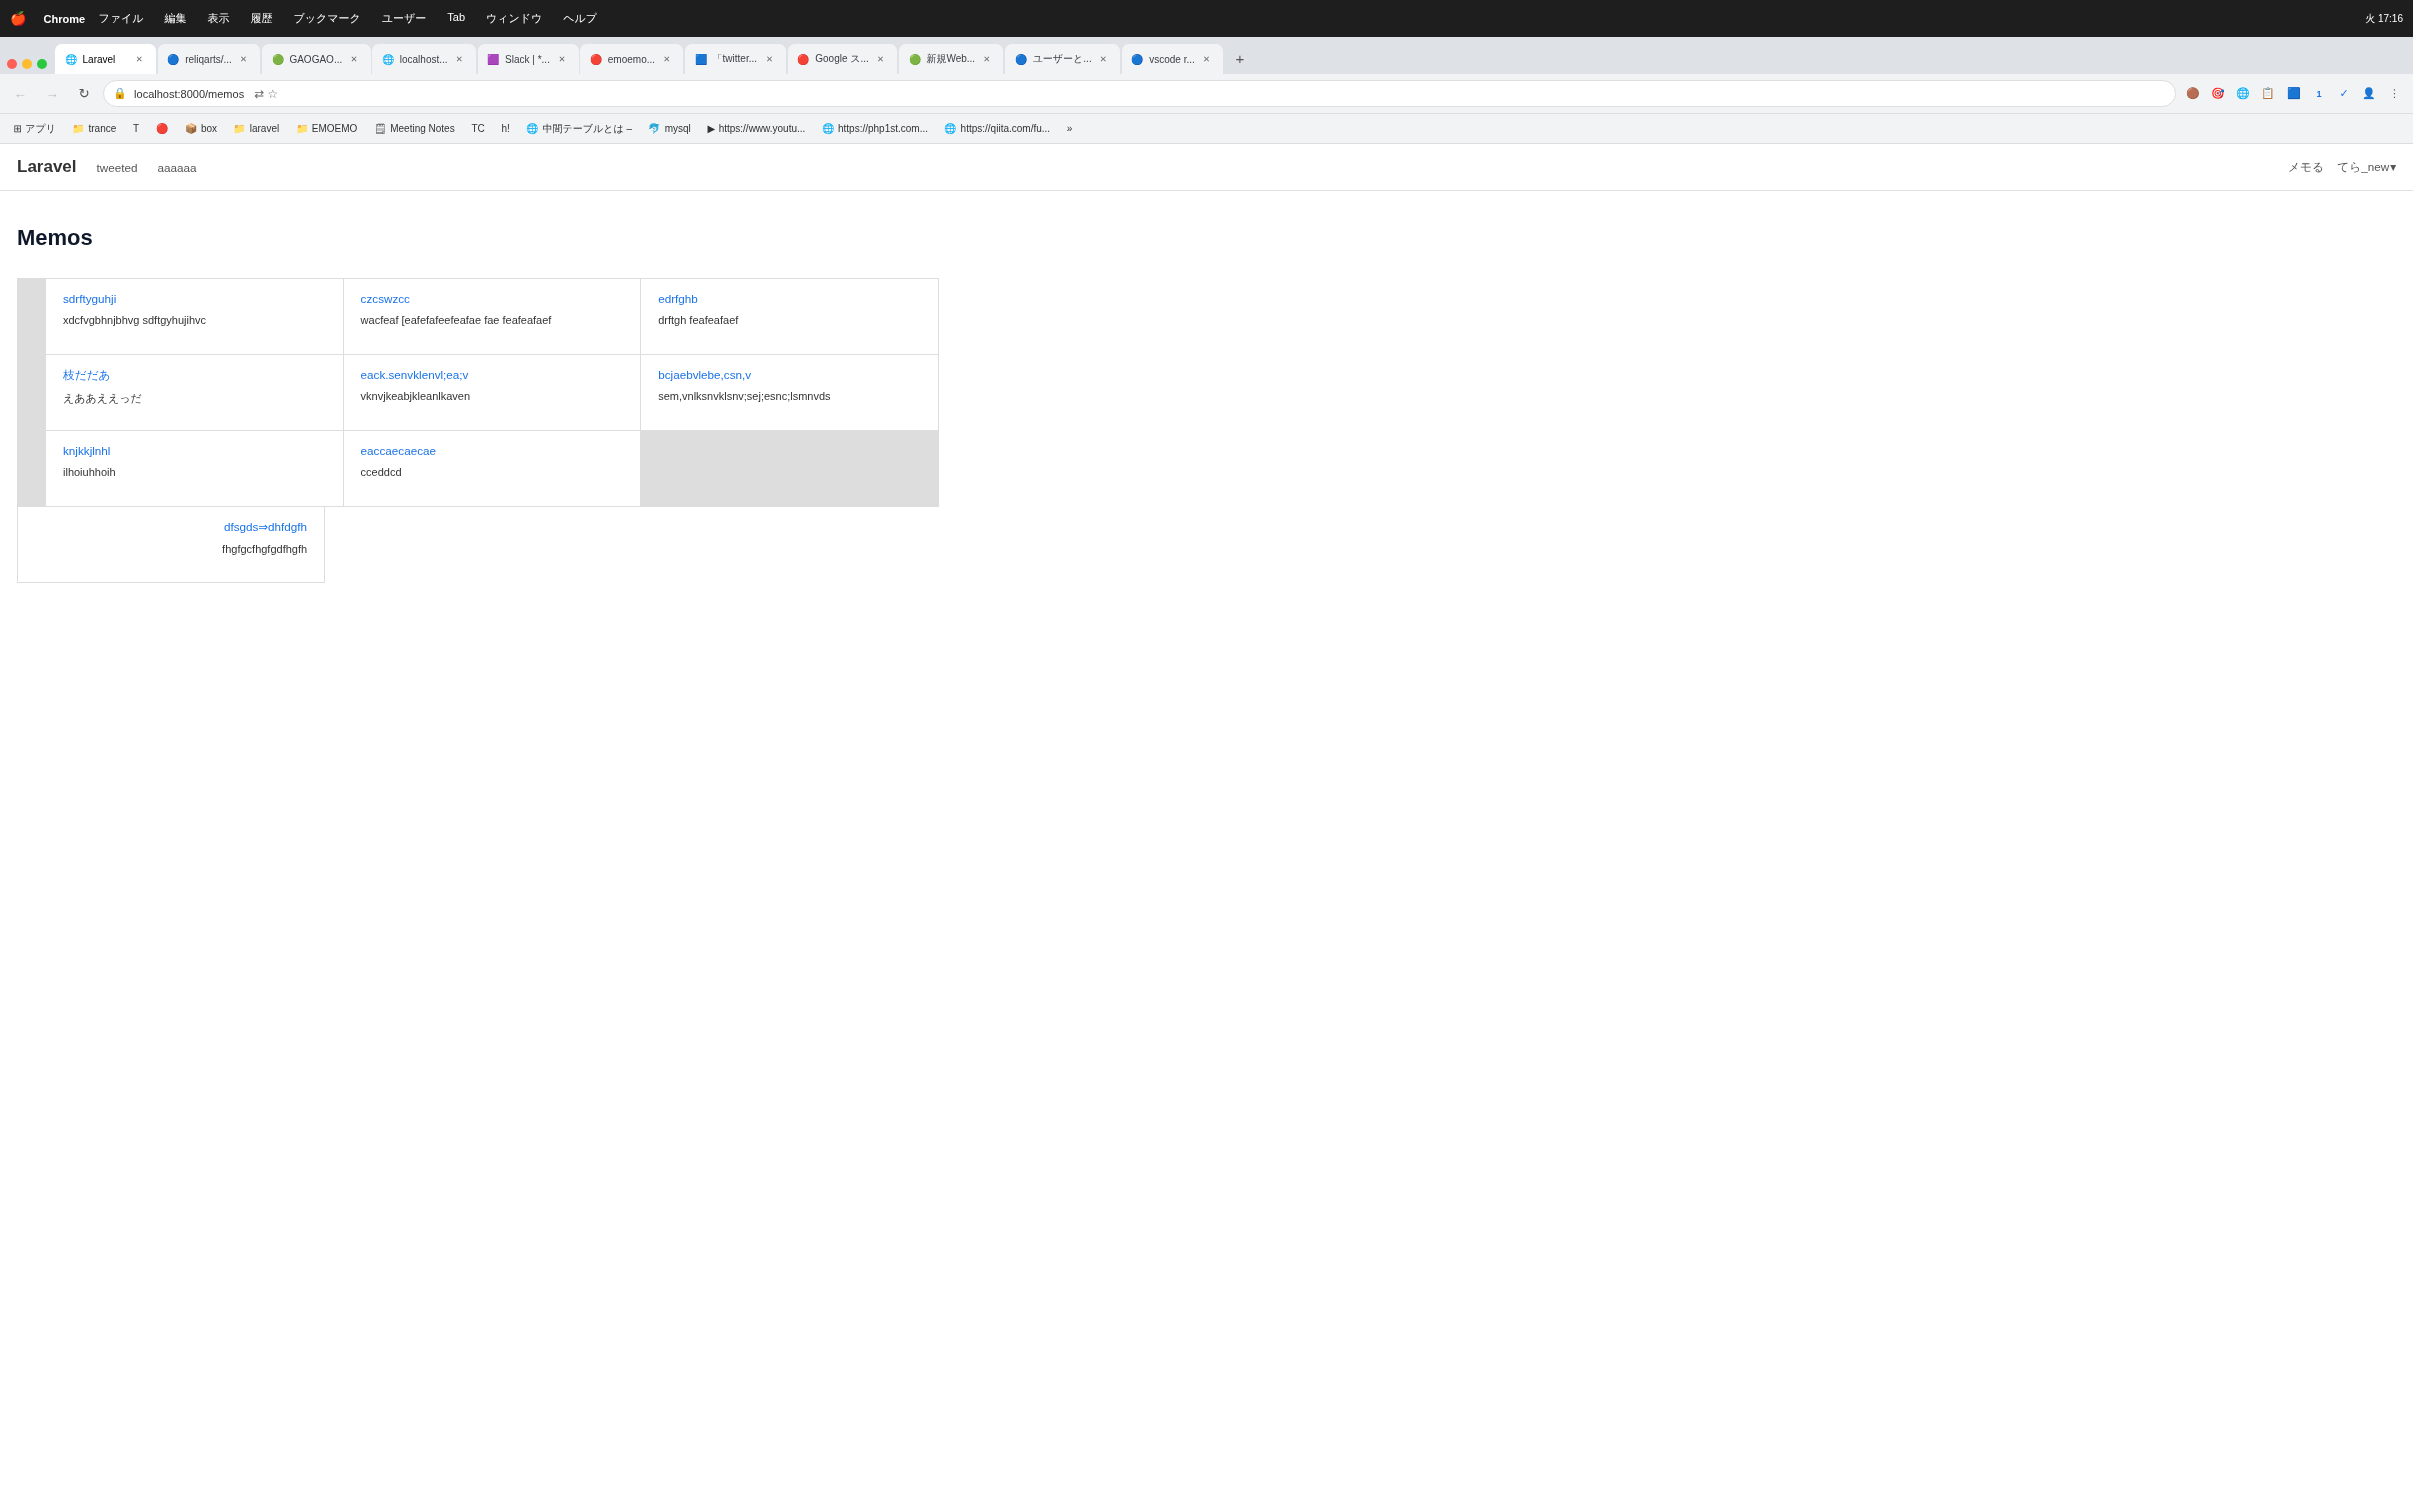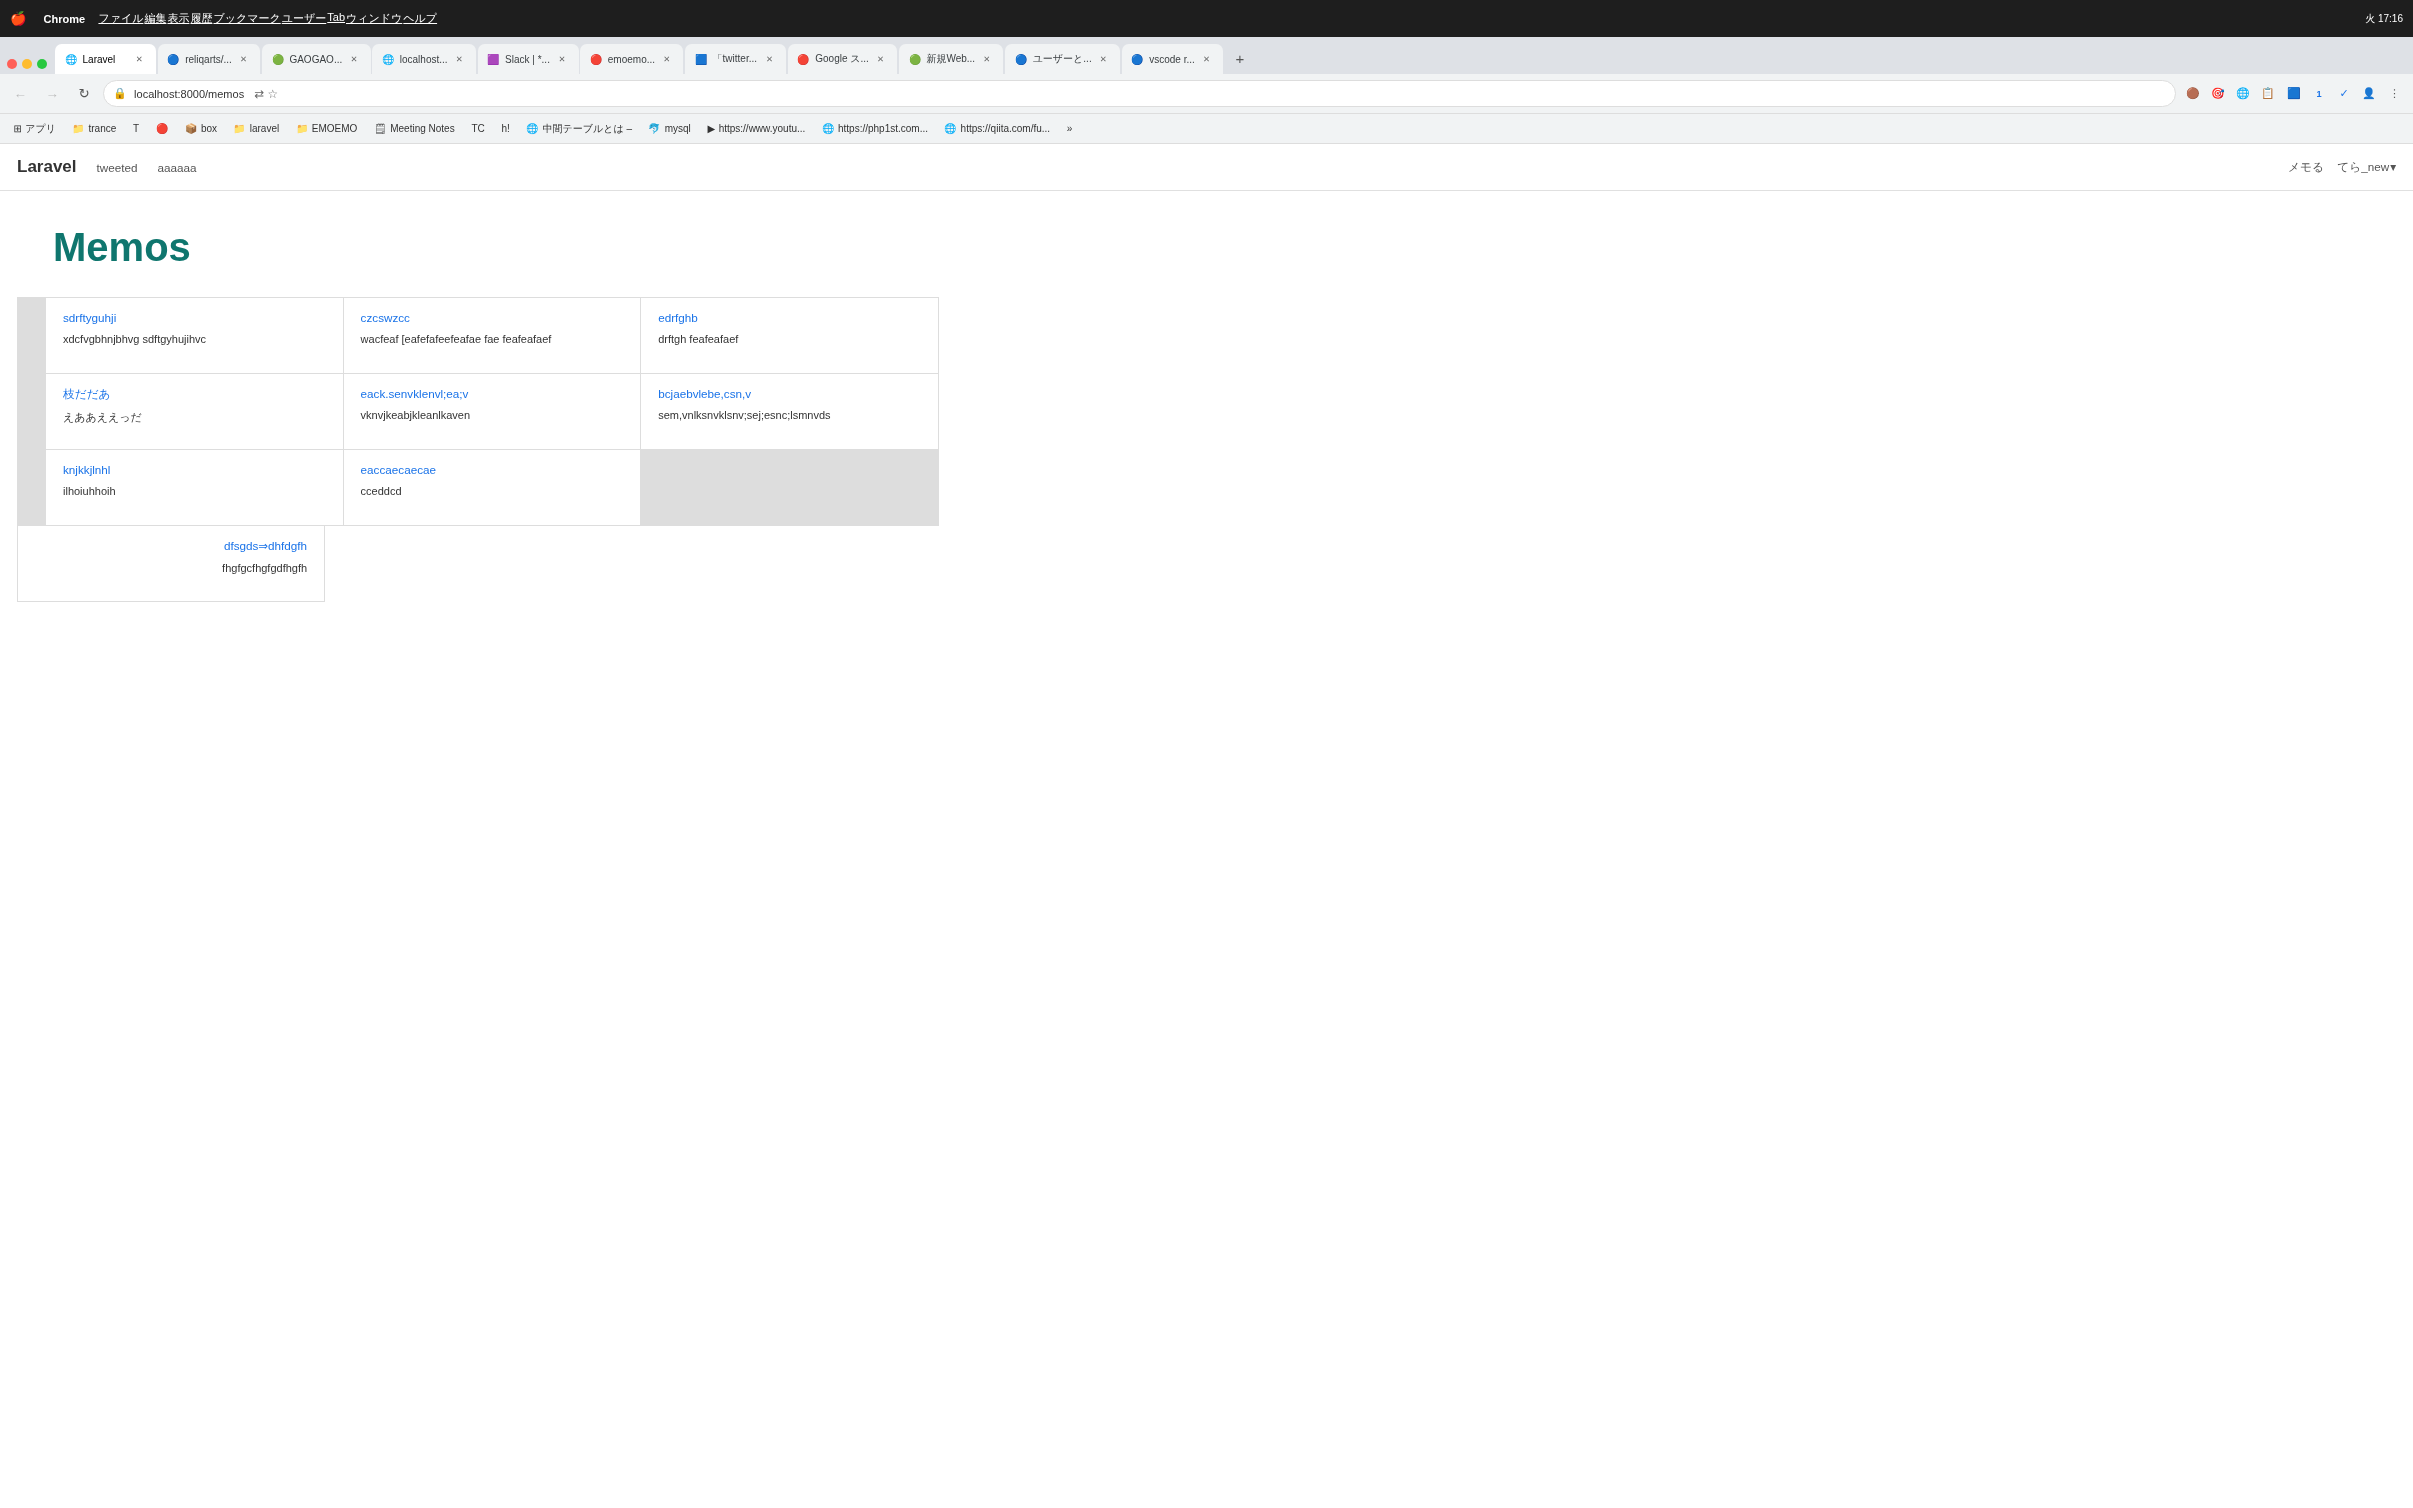--- a/index.html
+++ b/index.html
@@ -11,21 +11,21 @@
       height: 37px;
       display: flex;
       align-items: center;
       padding: 0 10px;
       color: #fff;
       font-size: 11px;
       gap: 13.4px;
     }
     .mac-menubar .apple-icon { font-size: 13.4px; margin-right: 3.4px; }
     .mac-menubar .chrome-label { font-weight: 600; }
-    .mac-menubar .menu-items { display: flex; gap: 1px; font-size: 11px; text-decoration: underline; }
+    .mac-menubar .menu-items { display: flex; gap: 21px; font-size: 11px; }
 
     
     .tab-bar {
       background: #dee1e6;
       height: 37px;
       display: flex;
       align-items: flex-end;
       padding: 0 6.7px;
       gap: 1.7px;
     }
@@ -196,25 +196,24 @@
       cursor: pointer;
     }
 
     
     .page-content {
       padding: 34px 17px;
       background: #fff;
       flex: 1;
     }
     .page-title {
-      font-size: 40px;
+      font-size: 22px;
       font-weight: 700;
-      color: #0f766e;
+      color: #0f172a;
       margin-bottom: 27px;
-      margin-left: 36px;
     }
 
     
     .memo-grid {
       display: grid;
       grid-template-columns: repeat(3, 1fr);
       gap: 0.8px;
       background: #ddd;
       border: 0.8px solid #ddd;
       max-width: 922px;

